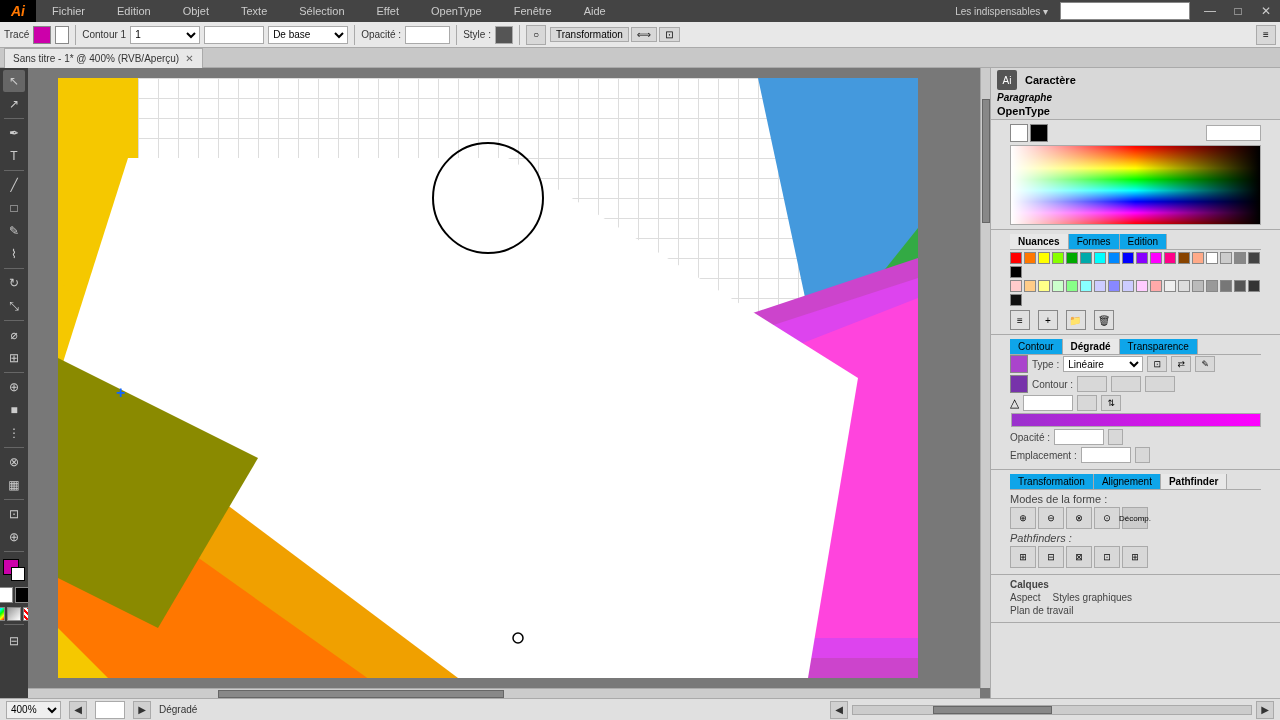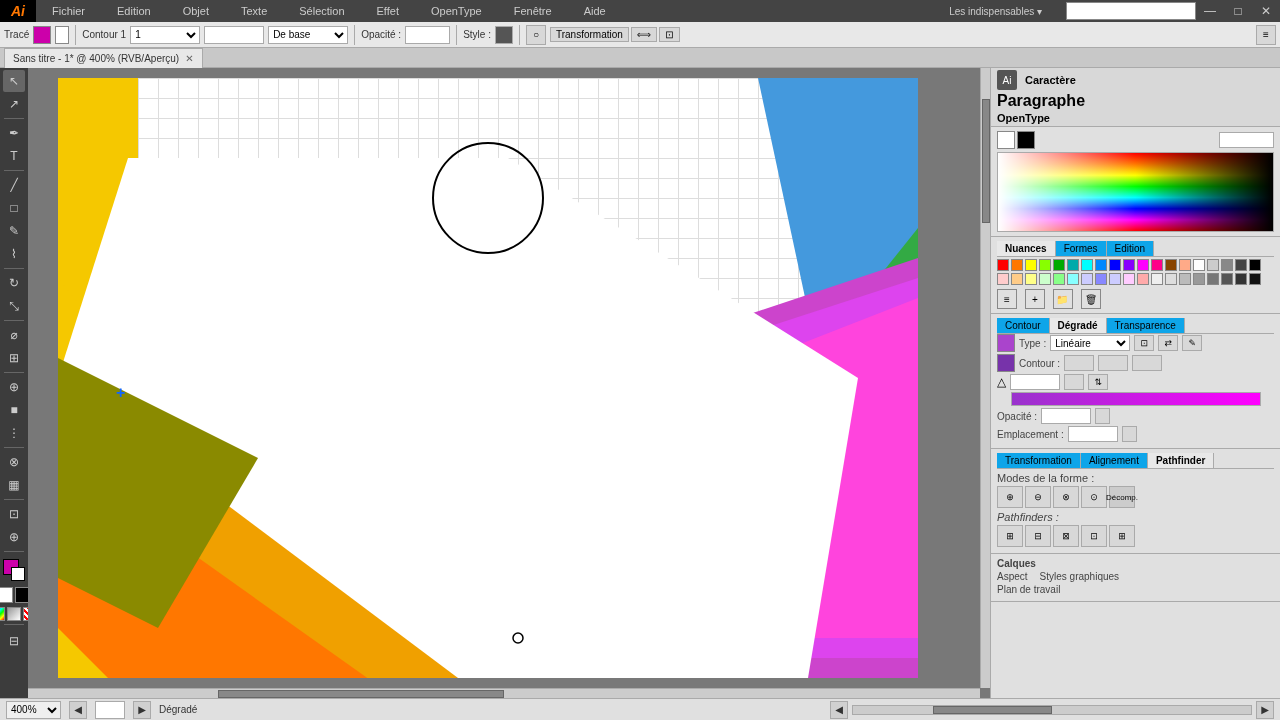--- a/index.html
+++ b/index.html
@@ -63,21 +63,21 @@
       width: 860px; height: 600px; background: #fff;
       overflow: hidden;
     }
 
     
     #right-panel {
       width: 290px; background: #e0e0e0; border-left: 1px solid #aaa;
       display: flex; flex-direction: column; overflow-y: auto; flex-shrink: 0;
     }
     .panel-header { background: #d0d0d0; border-bottom: 1px solid #aaa; padding: 3px 6px; display: flex; align-items: center; font-size: 11px; font-weight: bold; gap: 8px; }
-    .panel-section { padding: 4px 6px; border-bottom: 1px solid #aaa; }
+    .panel-section { padding: 4px 19px; border-bottom: 1px solid #aaa; }
     .panel-row { display: flex; align-items: center; gap: 4px; margin-bottom: 2px; font-size: 10px; }
     .panel-input { width: 50px; height: 16px; font-size: 10px; border: 1px solid #aaa; padding: 0 2px; }
     .panel-select { height: 16px; font-size: 10px; border: 1px solid #aaa; background: #fff; }
     .panel-label { color: #444; white-space: nowrap; }
     .color-row { display: flex; gap: 2px; margin: 2px 0; flex-wrap: wrap; }
     .color-chip { width: 12px; height: 12px; border: 1px solid #888; cursor: pointer; }
     #gradient-bar { width: 250px; height: 14px; background: linear-gradient(to right, #9933cc, #ff00ff); margin: 2px auto; border: 1px solid #aaa; }
     .pathfinder-grid { display: grid; grid-template-columns: repeat(5, 26px); gap: 2px; margin: 2px 0; }
     .pf-btn { width: 26px; height: 22px; background: #d8d8d8; border: 1px solid #aaa; cursor: pointer; font-size: 9px; display: flex; align-items: center; justify-content: center; }
     .tab-bar { display: flex; border-bottom: 1px solid #aaa; }
@@ -120,21 +120,21 @@
   <div id="app-logo">Ai</div>
   <div class="menu-item">Fichier</div>
   <div class="menu-item">Edition</div>
   <div class="menu-item">Objet</div>
   <div class="menu-item">Texte</div>
   <div class="menu-item">Sélection</div>
   <div class="menu-item">Effet</div>
   <div class="menu-item">OpenType</div>
   <div class="menu-item">Fenêtre</div>
   <div class="menu-item">Aide</div>
-  <div style="margin-left:auto; display:flex; align-items:center; gap:20px; justify-content:flex-end;">
+  <div style="margin-left:auto; display:flex; align-items:center; gap:8px; margin-right:6px;justify-content:flex-end;">
     <div style="color:#ccc; font-size:10px;">Les indispensables ▾</div>
     <input type="text" id="search-box" style="width: 130px; height: 18px; font-size: 10px; border: 1px solid rgb(136, 136, 136); padding: 0px 4px; background: rgb(255, 255, 255);">
   </div>
   <div class="win-btn">—</div>
   <div class="win-btn">□</div>
   <div class="win-btn close">✕</div>
 </div>
 
 <div id="toolbar">
   <span class="tb-label">Tracé</span>
@@ -275,21 +275,21 @@
 
   <div id="right-panel">
 
 
     <div style="background:#d8d8d8; border-bottom:1px solid #aaa; padding:2px 6px;">
       <div style="display:flex; align-items:center; gap:8px;">
         <div style="width:20px;height:20px;background:#555;border-radius:2px;display:flex;align-items:center;justify-content:center;color:#fff;font-size:10px;">Ai</div>
         <span style="font-size:11px;font-weight:bold;">Caractère</span>
       </div>
       <div style="display:flex;align-items:center;gap:8px;margin-top:2px;">
-        <span style="font-size:16px;font-weight:bold;">Paragraphe</span>
+        <span style="font-size:10px;font-weight:bold;font-style:italic;">Paragraphe</span>
       </div>
       <div style="display:flex;align-items:center;gap:8px;margin-top:2px;">
         <span style="font-size:11px;font-weight:bold;">OpenType</span>
       </div>
     </div>
 
     <div class="panel-section">
       <div style="display:flex;align-items:center;justify-content:space-between;margin-bottom:3px;">
         <div style="display:flex;gap:2px;">
           <div style="width:18px;height:18px;background:#fff;border:1px solid #888;"></div>

